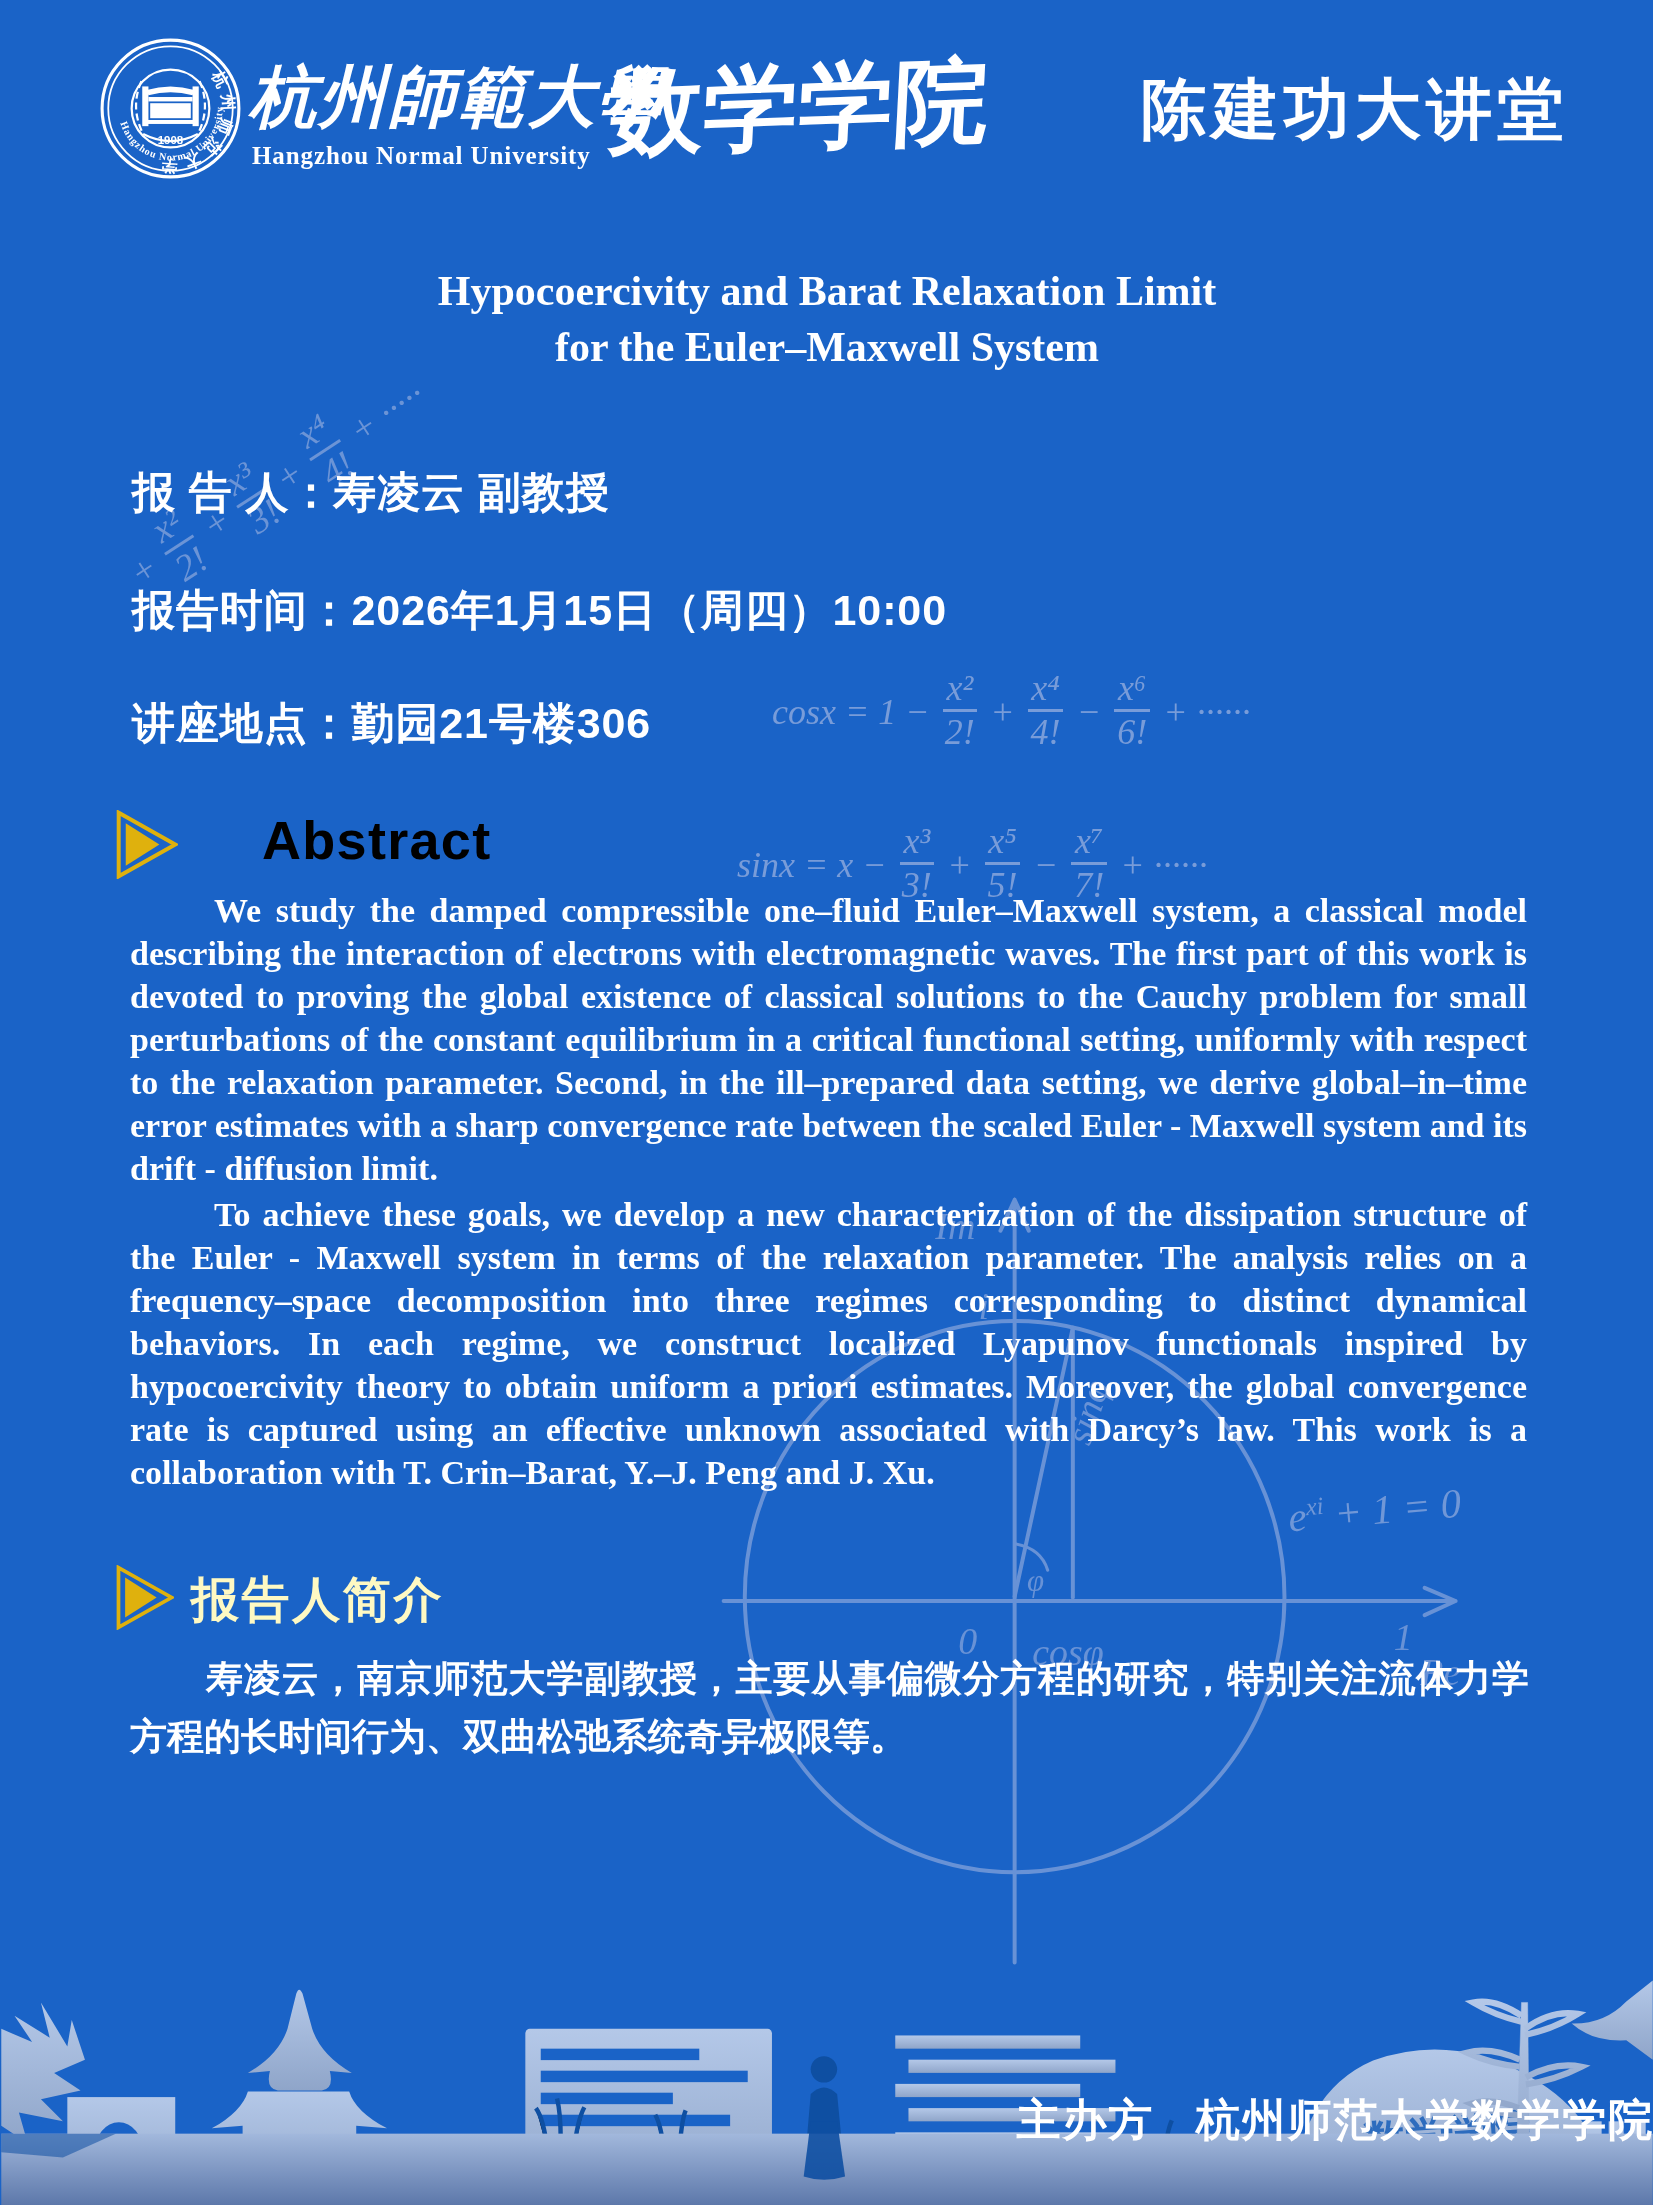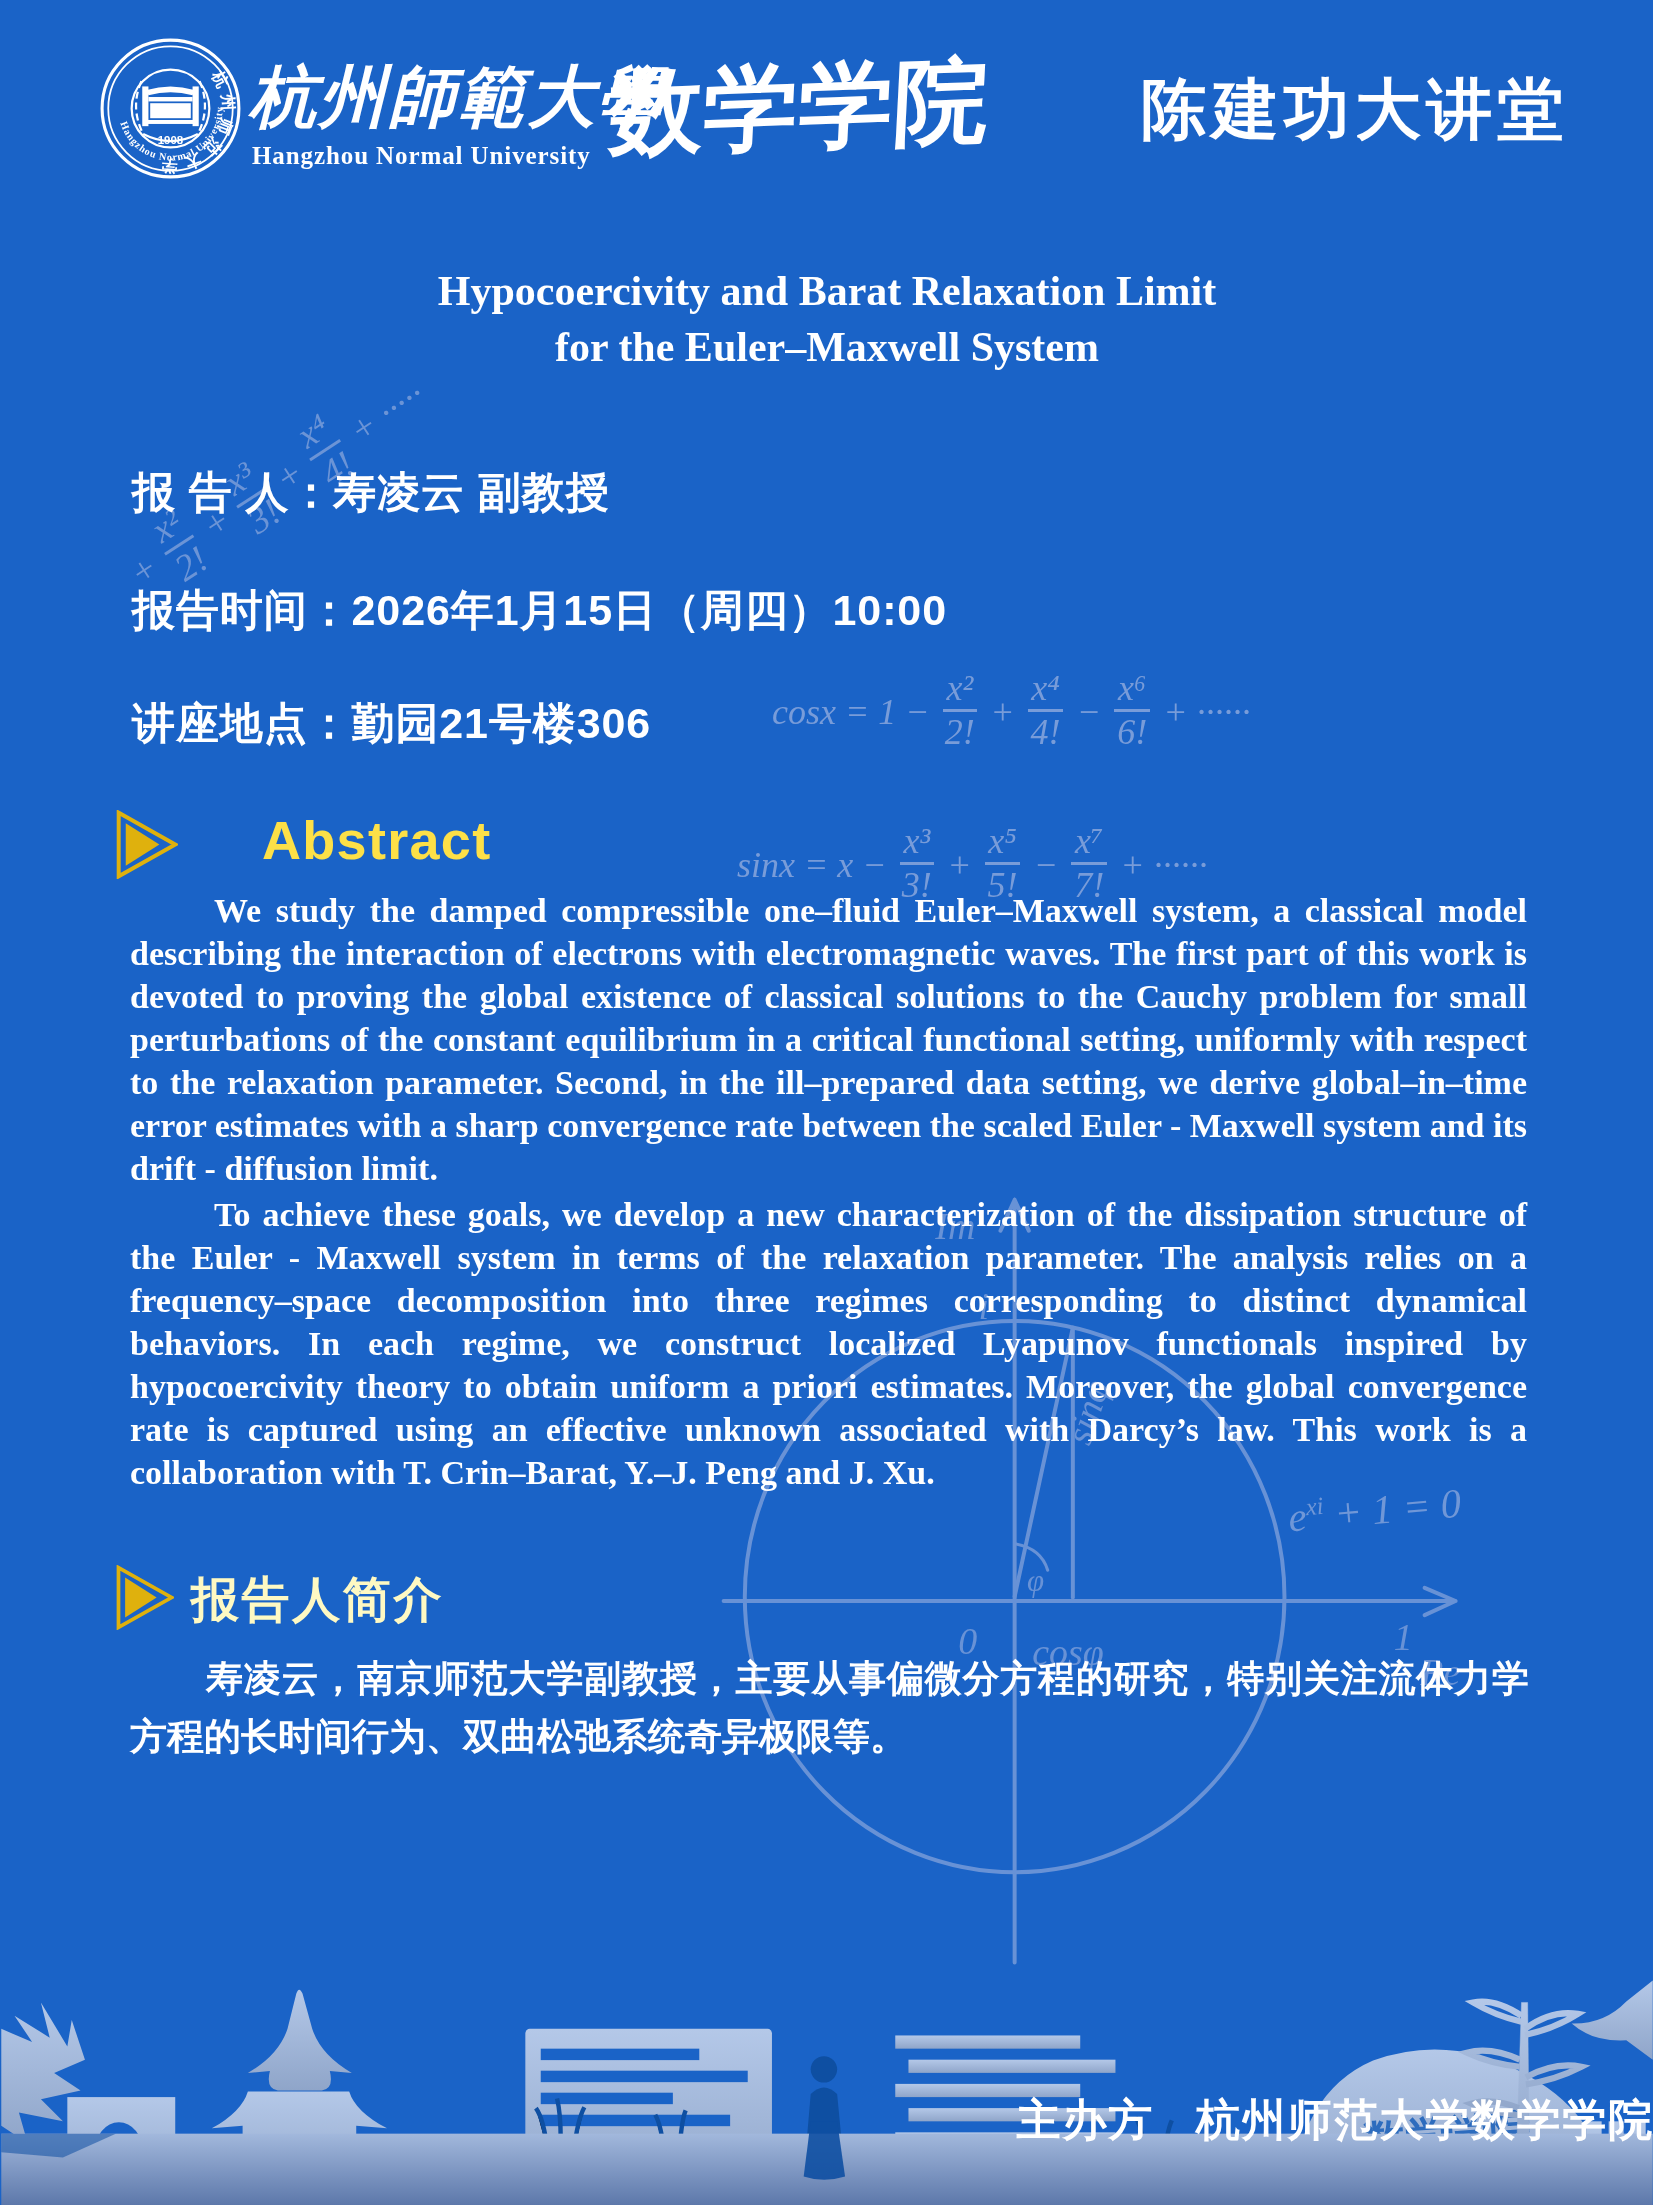--- a/index.html
+++ b/index.html
@@ -29,21 +29,21 @@
   
   .title{left:0;right:0;top:263px;text-align:center;font-family:"Liberation Serif",serif;
          font-weight:bold;font-size:42px;line-height:56px;}
   
   .info-row{left:132px;font-weight:900;font-size:43px;white-space:nowrap;letter-spacing:0.9px;}
   .info-1{top:464px;}
   .info-2{top:582px;}
   .info-3{top:695px;}
   
   .sec-arrow{width:62px;height:69px;}
-  .heading-en{left:262px;top:809px;color:#fde047;font-weight:900;font-size:54px;letter-spacing:1.3px;}
+  .heading-en{left:262px;top:809px;color:#000000;font-weight:900;font-size:54px;letter-spacing:1.3px;}
   .heading-zh{left:191px;top:1568px;color:#fef9c3;font-weight:900;font-size:48px;letter-spacing:2.6px;}
   
   .abstract-body{left:130px;width:1397px;top:889px;font-family:"Liberation Serif",serif;
                  font-weight:bold;font-size:34px;line-height:43px;text-align:justify;}
   .abstract-body p{margin:0 0 2.6px 0;text-indent:84px;}
   .bio-text{left:130px;width:1399px;top:1650px;font-weight:700;font-size:37px;line-height:58px;
             text-align:justify;text-indent:76px;}
   
   .organizer{left:0;right:0;top:2091px;text-align:right;font-weight:700;font-size:44px;
              letter-spacing:1.8px;z-index:6;white-space:nowrap;}

